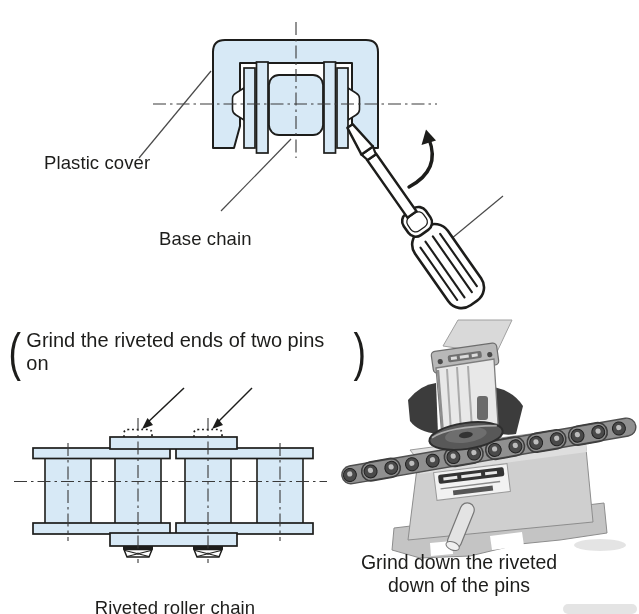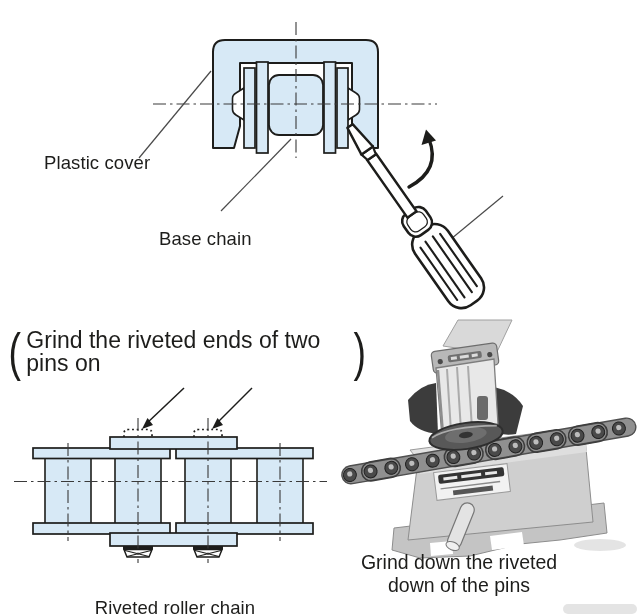--- a/index.html
+++ b/index.html
@@ -14,21 +14,21 @@
   .lbl-screw{left:459px;top:166px;}
   .note{
     position:absolute;left:6px;top:322px;width:362px;
     display:flex;align-items:center;
   }
   .paren{
     font-size:52px;line-height:60px;font-weight:400;color:#1d1d1b;
     transform:scaleX(.72);flex:0 0 auto;
   }
   .note-text{
-    font-size:23px;line-height:23px;color:#1d1d1b;flex:1 1 auto;padding:0 1px 0 3px;
+    font-size:20px;line-height:23px;color:#1d1d1b;flex:1 1 auto;padding:0 1px 0 3px;
   }
   .note-text span{display:block;}
   .lbl-riveted{left:0;top:577px;width:350px;text-align:center;white-space:nowrap;margin-top:20px;}
   .caption{
     position:absolute;left:340px;top:551px;width:238px;text-align:center;
     font-size:19.5px;line-height:22.5px;color:#1d1d1b;
   }
   .caption span{display:block;}
 </style>
 </head>

